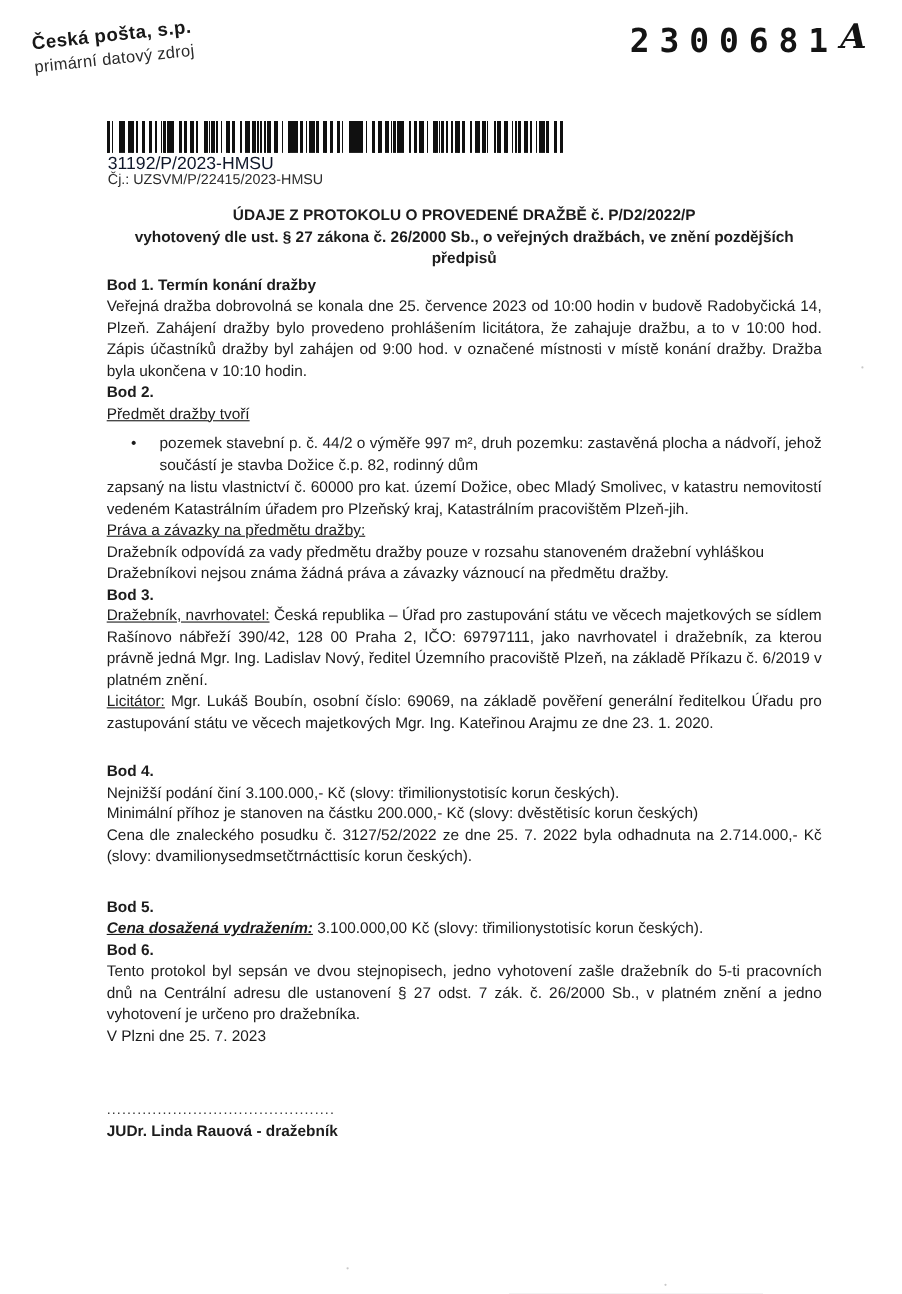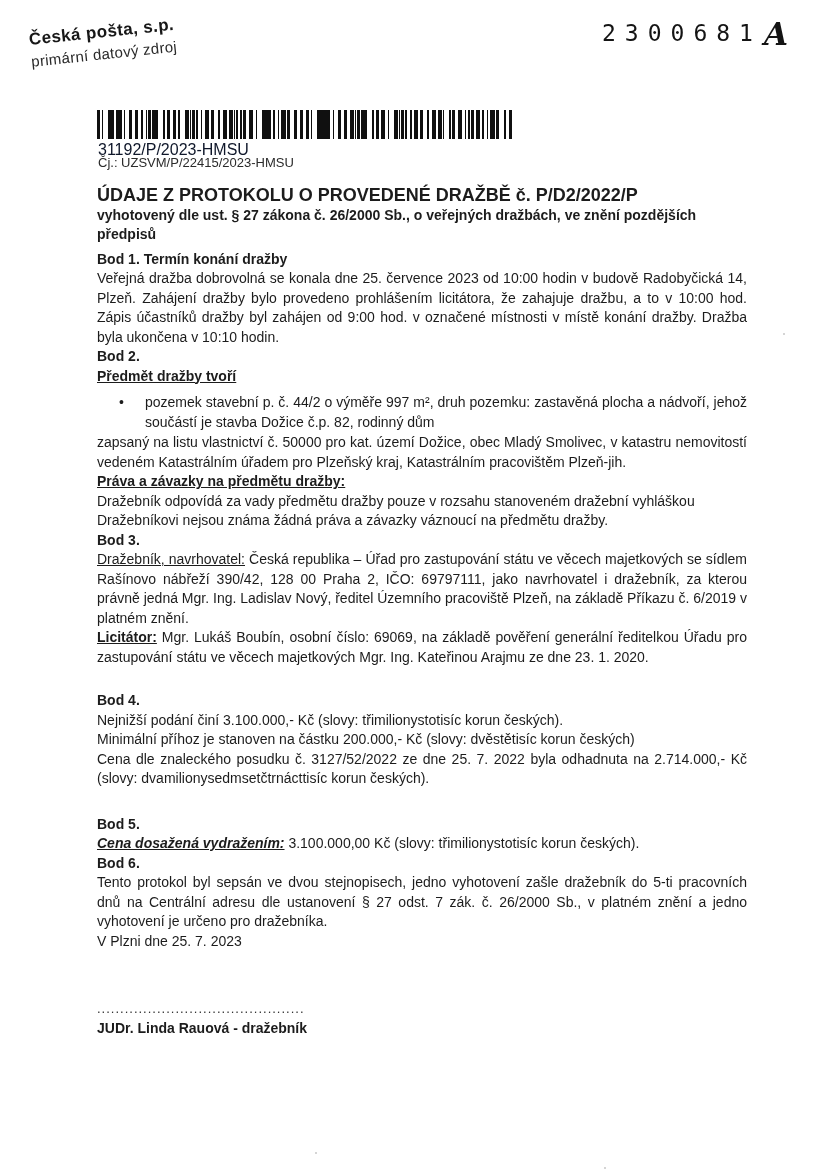--- a/index.html
+++ b/index.html
@@ -6,39 +6,39 @@
   .page{
     position:relative;width:820px;height:1176px;margin:0 auto;background:#ffffff;
     font-family:"Liberation Sans", sans-serif;color:#1e1e1e;overflow:hidden;
   }
   
   .sender-stamp{position:absolute;left:28px;top:30px;transform:rotate(-6deg);transform-origin:left top;}
   .sender-line1{font-size:17px;font-weight:bold;letter-spacing:.4px;color:#171717;}
   .sender-line2{font-size:15px;margin-top:3px;letter-spacing:.3px;color:#2a2a2a;}
   
   .doc-number-stamp{position:absolute;right:32px;top:16px;display:flex;align-items:flex-start;color:#141414;}
-  .doc-number{font-family:"DejaVu Sans Mono", monospace;font-size:23px;letter-spacing:9px;font-weight:normal;padding-top:4px;}
+  .doc-number{font-family:"DejaVu Sans Mono", monospace;font-size:30px;letter-spacing:9px;font-weight:bold;padding-top:4px;}
   .doc-number-suffix{font-family:"DejaVu Serif", serif;font-style:italic;font-weight:bold;font-size:31px;margin-left:2px;}
   
   .barcode{
     position:absolute;left:97px;top:110px;width:416px;height:29px;background-color:#fff;
     background-image:
       repeating-linear-gradient(90deg,#101010 0 2px,transparent 2px 5px,#101010 5px 6px,transparent 6px 11px),
       repeating-linear-gradient(90deg,#101010 0 3px,transparent 3px 8px,transparent 8px 13px,#101010 13px 16px,transparent 16px 19px),
       repeating-linear-gradient(90deg,transparent 0 23px,#101010 23px 25px,transparent 25px 29px);
   }
   .barcode-number{position:absolute;left:98px;top:141px;font-size:16px;color:#0f172a;}
   .file-number{position:absolute;left:98px;top:155px;font-size:13px;color:#2b2b2b;text-align:center;}
   
   .content{position:absolute;left:97px;top:186px;width:650px;font-size:14px;line-height:19.5px;color:#1c1c1c;}
-  .title{text-align:left;font-weight:bold;font-size:18px;}
-  .subtitle{font-weight:bold;margin-bottom:5px;}
+  .title{text-align:center;font-weight:bold;font-size:14px;}
+  .subtitle{text-align:center;font-weight:bold;margin-bottom:5px;}
   .h{font-weight:bold;}
   .just{text-align:justify;}
-  .u{text-decoration:underline;font-weight:bold;}
+  .u{text-decoration:underline;}
   .b{font-weight:normal;}
   .bi{font-weight:bold;font-style:italic;}
   .bullet-row{display:flex;padding-left:22px;margin:7px 0 1px 0;}
   .bullet-dot{width:26px;flex:0 0 26px;font-size:14px;}
   .bullet-text{flex:1;text-align:justify;}
   .gap-md{height:24px;}
   .gap-lg{height:26px;}
   .place-date{}
   .signature-dots{margin-top:48px;font-size:13px;letter-spacing:1px;color:#333;}
   .signatory{margin-top:0px;font-weight:bold;}
@@ -73,21 +73,21 @@
     <p class="just" style="margin:0"><span class="b">Veřejná dražba dobrovolná se konala dne</span><span> 25. července 2023 od 10:00 hodin v budově Radobyčická 14, Plzeň. Zahájení dražby bylo provedeno prohlášením licitátora, že zahajuje dražbu, a to v 10:00 hod. Zápis účastníků dražby byl zahájen od 9:00 hod. v označené místnosti v místě konání dražby. Dražba byla ukončena v 10:10 hodin.</span></p>
 
     <div class="h">Bod 2.</div>
     <div class="u">Předmět dražby tvoří</div>
 
     <div class="bullet-row">
       <span class="bullet-dot">•</span>
       <span class="bullet-text"><span>pozemek </span><span class="b">stavební p. č. 44/2</span><span> o výměře 997 m², druh pozemku: zastavěná plocha a nádvoří, jehož součástí je </span><span class="b">stavba Dožice č.p. 82</span><span>, rodinný dům</span></span>
     </div>
 
-    <p class="just" style="margin:0">zapsaný na listu vlastnictví č. 50000 pro kat. území Dožice, obec Mladý Smolivec, v katastru nemovitostí vedeném Katastrálním úřadem pro Plzeňský kraj, Katastrálním pracovištěm Plzeň-jih.</p>
+    <p class="just" style="margin:0">zapsaný na listu vlastnictví č. 60000 pro kat. území Dožice, obec Mladý Smolivec, v katastru nemovitostí vedeném Katastrálním úřadem pro Plzeňský kraj, Katastrálním pracovištěm Plzeň-jih.</p>
     <div class="u">Práva a závazky na předmětu dražby:</div>
     <div>Dražebník odpovídá za vady předmětu dražby pouze v rozsahu stanoveném dražební vyhláškou</div>
     <div>Dražebníkovi nejsou známa žádná práva a závazky váznoucí na předmětu dražby.</div>
 
     <div class="h">Bod 3.</div>
     <p class="just" style="margin:0"><span class="b u">Dražebník, navrhovatel:</span><span class="b"> Česká republika – Úřad pro zastupování státu ve věcech majetkových</span><span> se sídlem Rašínovo nábřeží 390/42, 128 00 Praha 2, IČO: 69797111, jako navrhovatel i dražebník, za kterou právně jedná Mgr. Ing. Ladislav Nový, ředitel Územního pracoviště Plzeň, na základě Příkazu č. 6/2019 v platném znění.</span></p>
     <p class="just" style="margin:0"><span class="u">Licitátor:</span><span> Mgr. Lukáš Boubín, osobní číslo: 69069, na základě pověření generální ředitelkou Úřadu pro zastupování státu ve věcech majetkových Mgr. Ing. Kateřinou Arajmu ze dne 23. 1. 2020.</span></p>
 
     <div class="gap-md"></div>
     <div class="h">Bod 4.</div>

